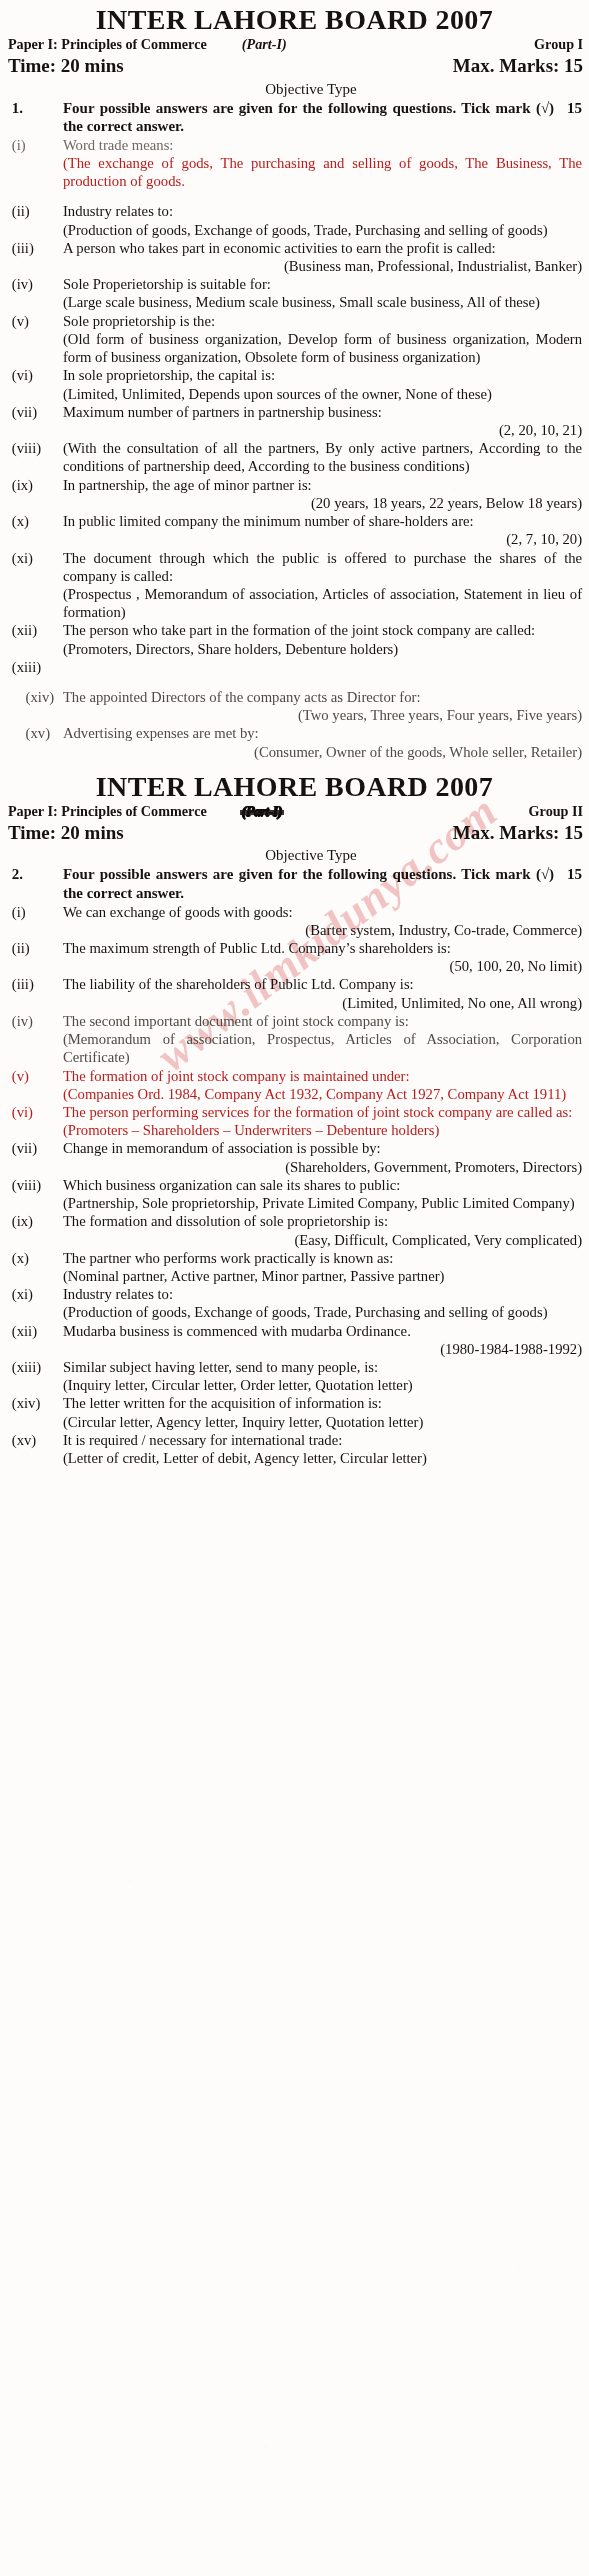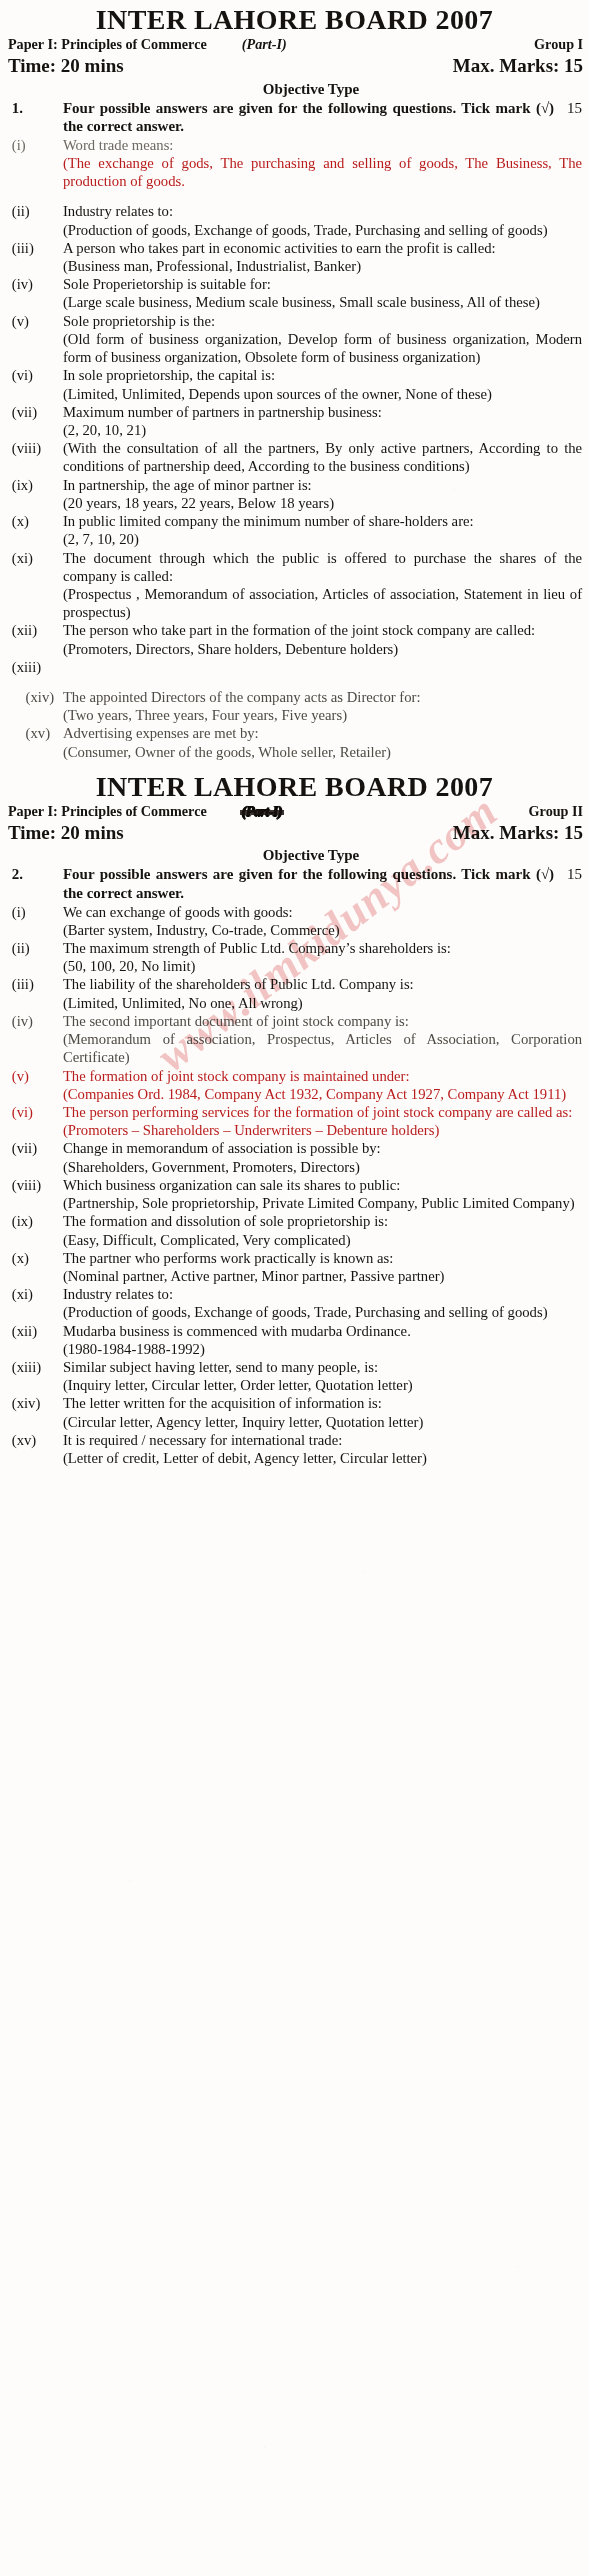--- a/index.html
+++ b/index.html
@@ -81,21 +81,21 @@
     display: flex;
     align-items: baseline;
     font-weight: bold;
     font-size: 19px;
     padding: 0 5.9px 0 7.9px;
     line-height: 1.25;
   }
   .meta-marks { margin-left: auto; }
   .obj-type {
     text-align: center;
-    font-weight: bold;
+    font-weight: normal;
     font-size: 15px;
     padding: 2px 0 1px 33px;
     line-height: 1.2;
   }
   
   .part-struck {
     position: relative;
     display: inline-block;
     color: #0c0a08;
     text-shadow: 0.7px 0 0 #0c0a08, -0.7px 0 0 #0c0a08, 0 0.6px 0 #0c0a08;
@@ -124,24 +124,24 @@
     text-align: left;
     padding-left: 3.9px;
     box-sizing: border-box;
   }
   .qnum.main { font-weight: bold; font-size: 15px; }
   .qbody {
     flex: 1 1 auto;
     font-size: 14.7px;
   }
   .stem { display: block; }
-  .opts { display: block; }
+  .opts { display: block; text-align: right; }
   .marks {
     float: right;
-    font-weight: normal;
+    font-weight: bold;
     margin-left: 13px;
   }
   
   .instruction .qbody {
     font-weight: bold;
     text-align: justify;
     text-align-last: left;
     font-size: 15px;
   }
   .just { text-align: justify; text-align-last: left; }
@@ -263,21 +263,21 @@
       <div class="qbody">
         <span class="stem just">In public limited company the minimum number of share-holders are:</span>
         <span class="opts">(2, 7, 10, 20)</span>
       </div>
     </div>
 
     <div class="qrow">
       <div class="qnum">(xi)</div>
       <div class="qbody">
         <span class="stem just">The document through which the public is offered to purchase the shares of the company is called:</span>
-        <span class="opts just">(Prospectus , Memorandum of association, Articles of association, Statement in lieu of prospectus)</span>
+        <span class="opts just">(Prospectus , Memorandum of association, Articles of association, Statement in lieu of formation)</span>
       </div>
     </div>
 
     <div class="qrow">
       <div class="qnum">(xii)</div>
       <div class="qbody">
         <span class="stem just">The person who take part in the formation of the joint stock company are called:</span>
         <span class="opts just">(Promoters, Directors, Share holders, Debenture holders)</span>
       </div>
     </div>

